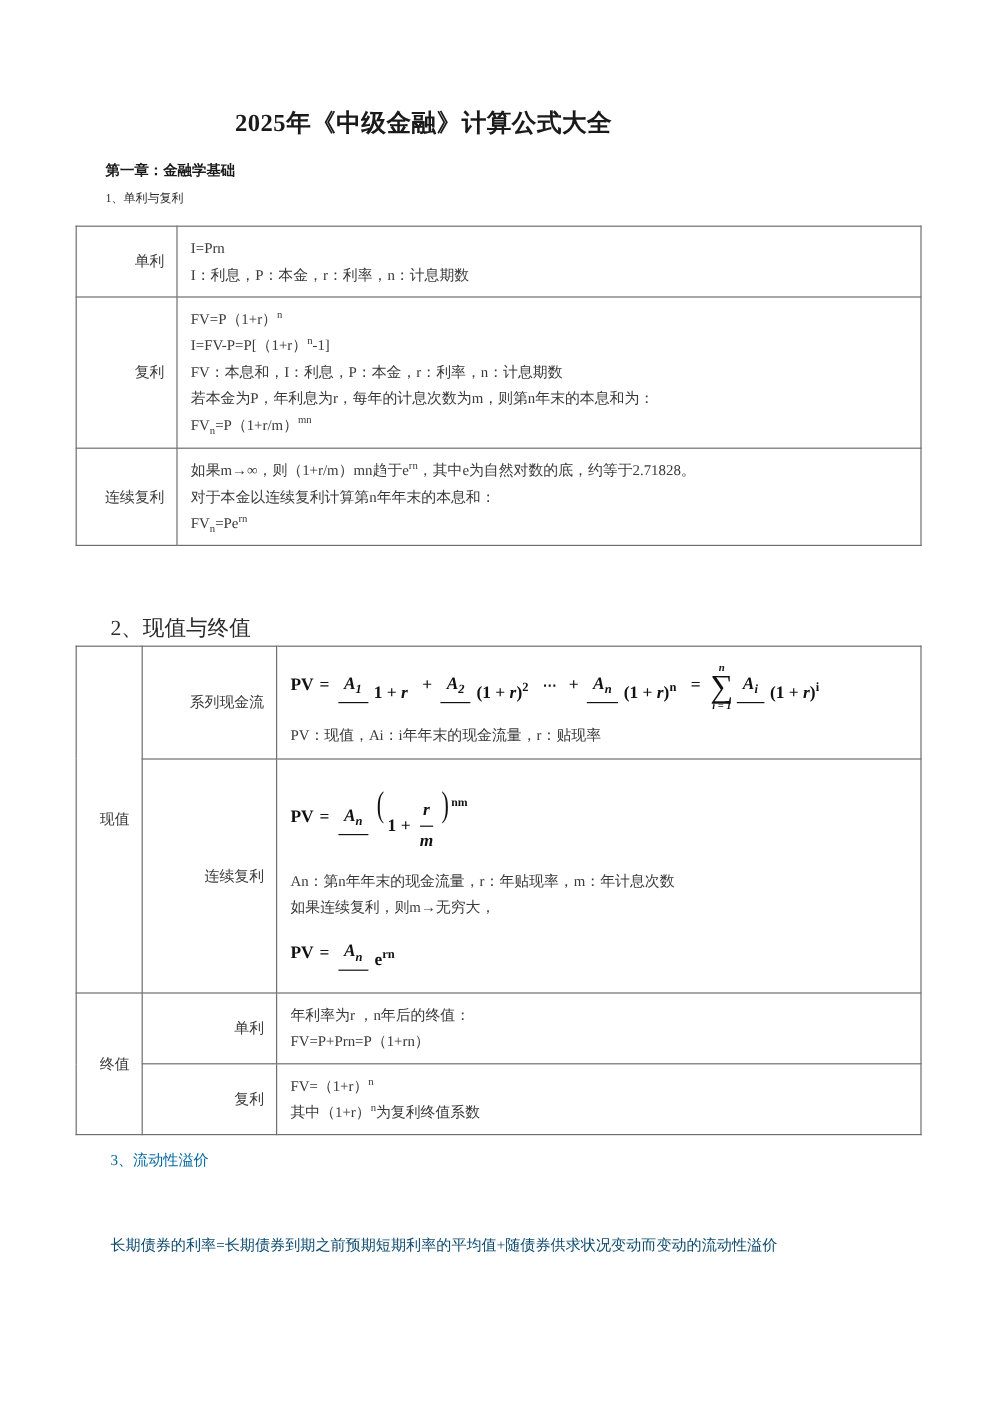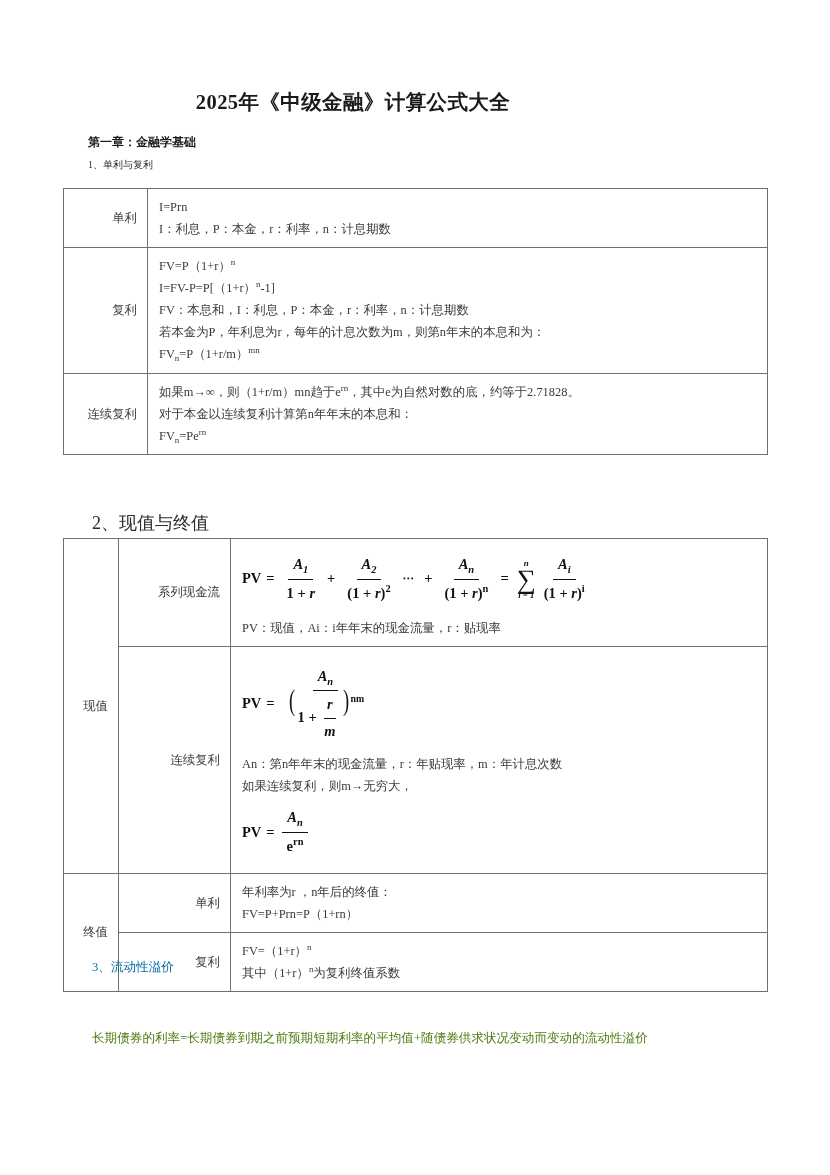--- a/index.html
+++ b/index.html
@@ -60,21 +60,21 @@
     left: 92px;
     top: 959px;
     font-size: 12.6px;
     color: #0369a1;
   }
   .sec-3-body {
     position: absolute;
     left: 92px;
     top: 1030px;
     font-size: 12.6px;
-    color: #4d7c0f;
+    color: #0c4a6e;
     white-space: nowrap;
   }
 
   
   table.fx {
     position: absolute;
     border-collapse: collapse;
     table-layout: fixed;
     font-size: 12.4px;
     color: #3a3a3a;
@@ -113,33 +113,34 @@
     font-size: 14.5px;
     color: #111;
     display: flex;
     align-items: center;
     white-space: nowrap;
     padding: 6px 0 4px 0;
   }
   .math .op { margin: 0 5px; font-weight: bold; }
   .frac {
     display: inline-flex;
-    flex-direction: column;
+    flex-direction: row;
     align-items: center;
     vertical-align: middle;
     margin: 0 2px;
   }
   .frac > .num {
     padding: 0 5px 1px 5px;
     border-bottom: 1.3px solid #111;
     text-align: center;
   }
   .frac > .den {
     padding: 1px 5px 0 5px;
     text-align: left;
+    margin-top: 12px;
   }
   .ital { font-style: italic; }
   .sum-wrap {
     display: inline-flex;
     flex-direction: column;
     align-items: center;
     margin: 0 1px 0 3px;
     line-height: 1;
   }
   .sum-top { font-size: 0.62em; font-style: italic; }

